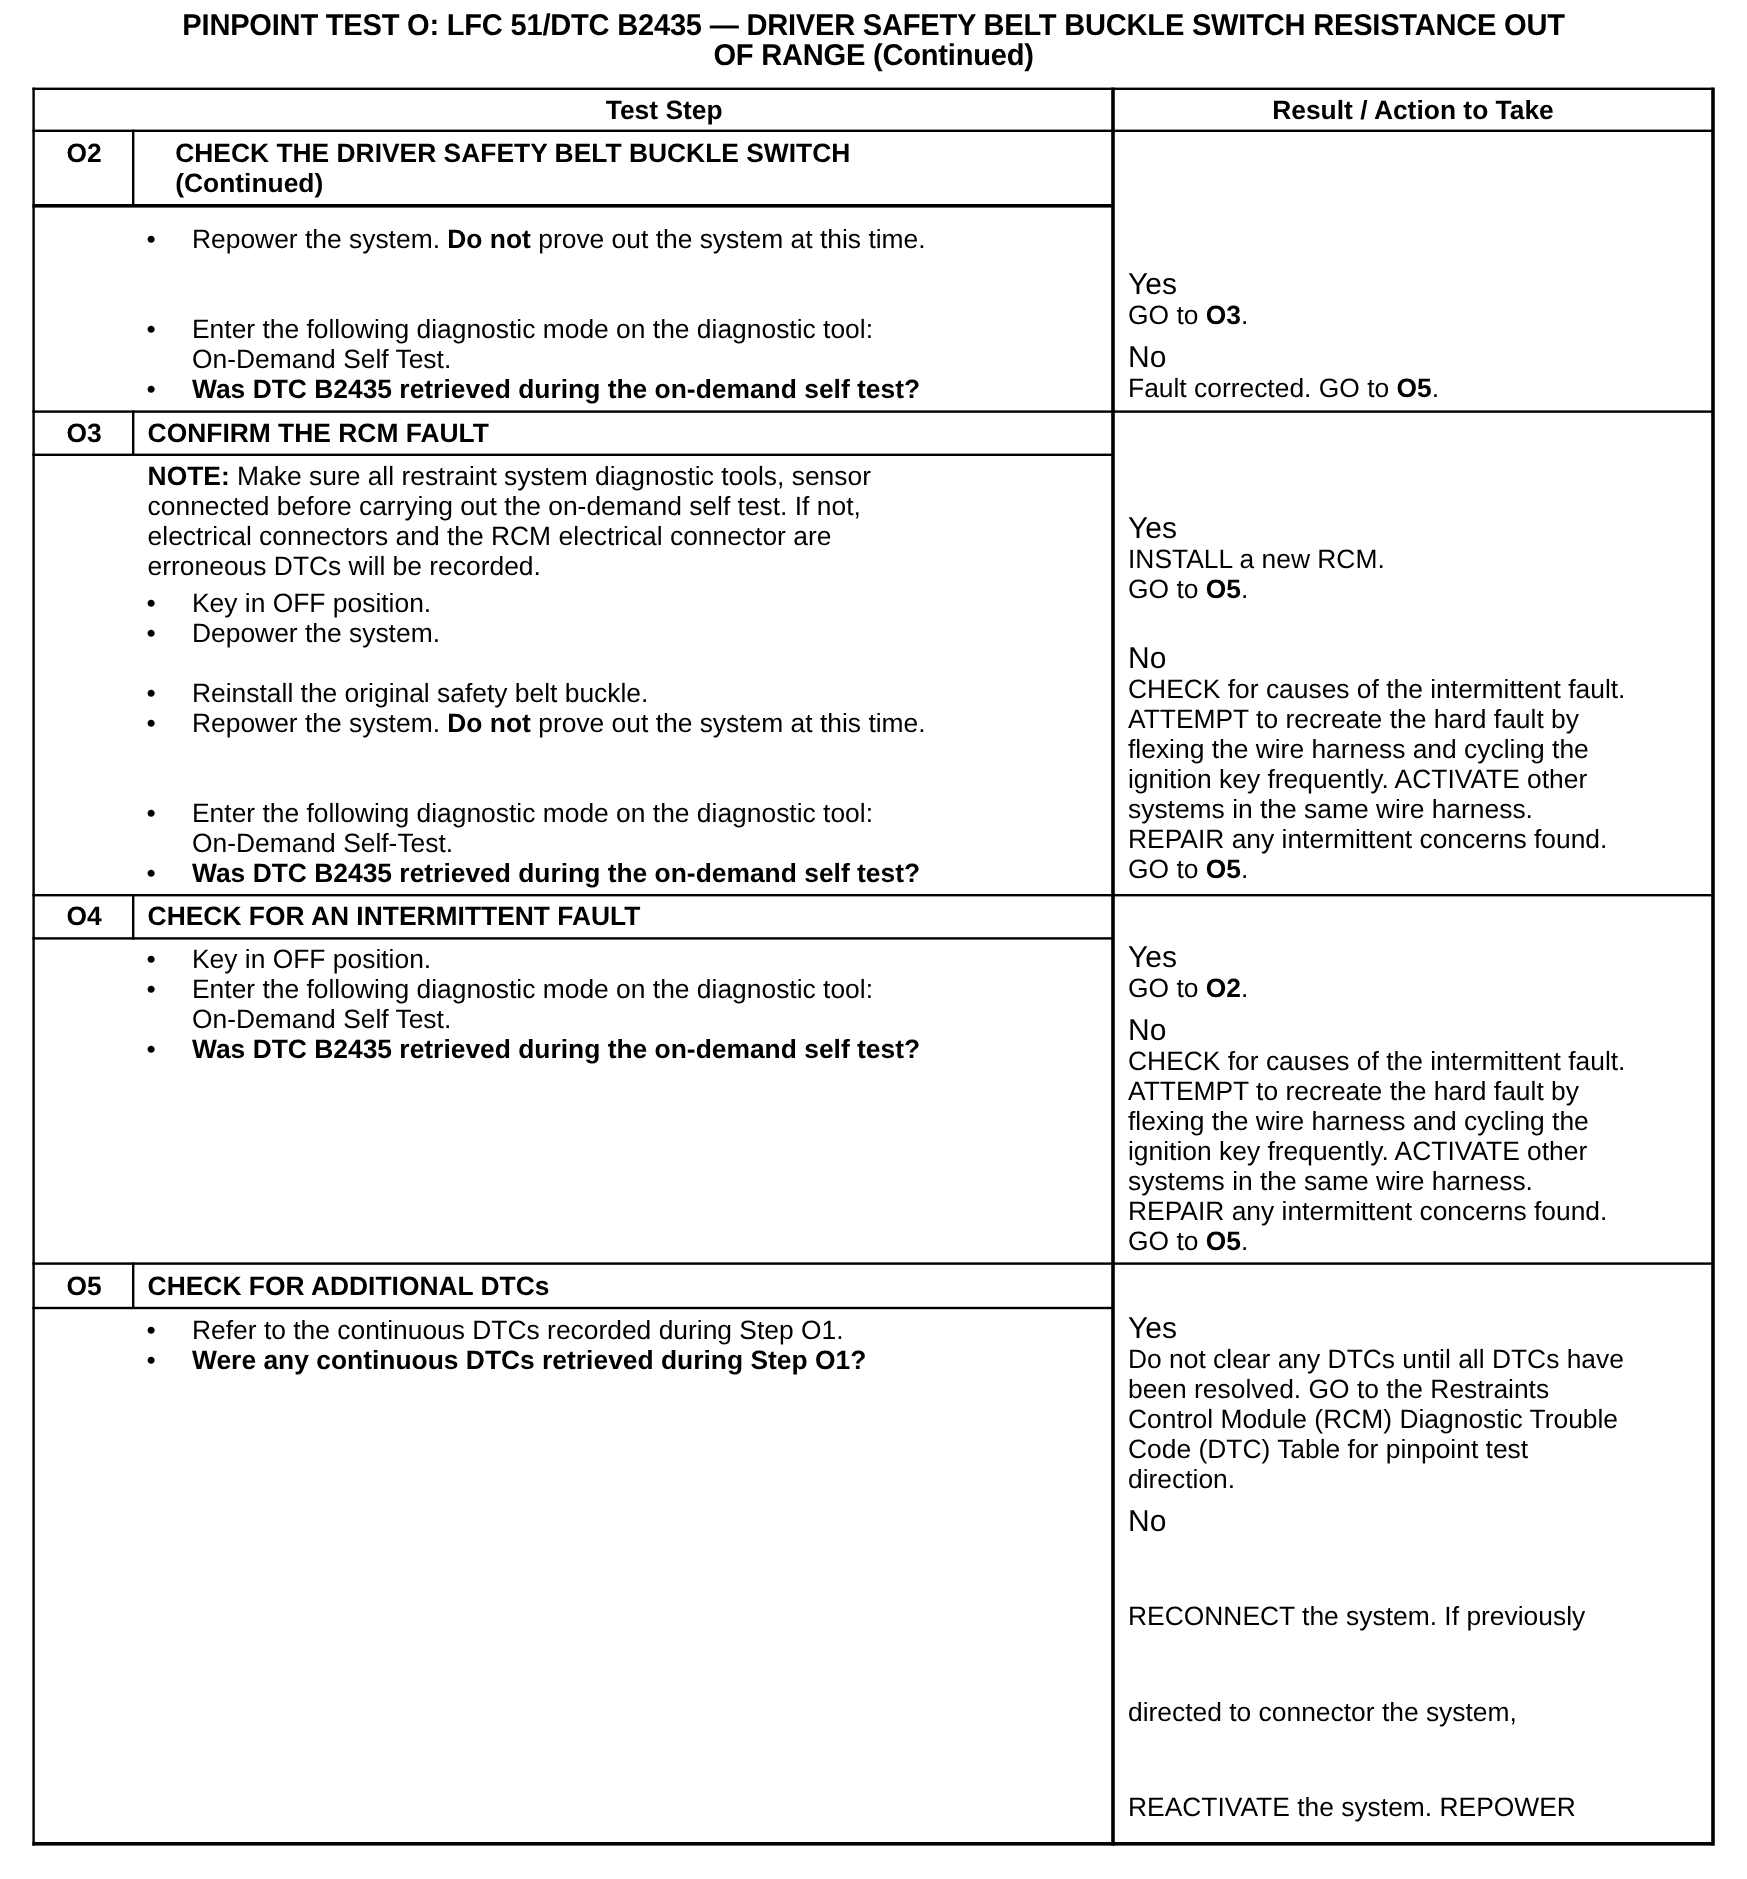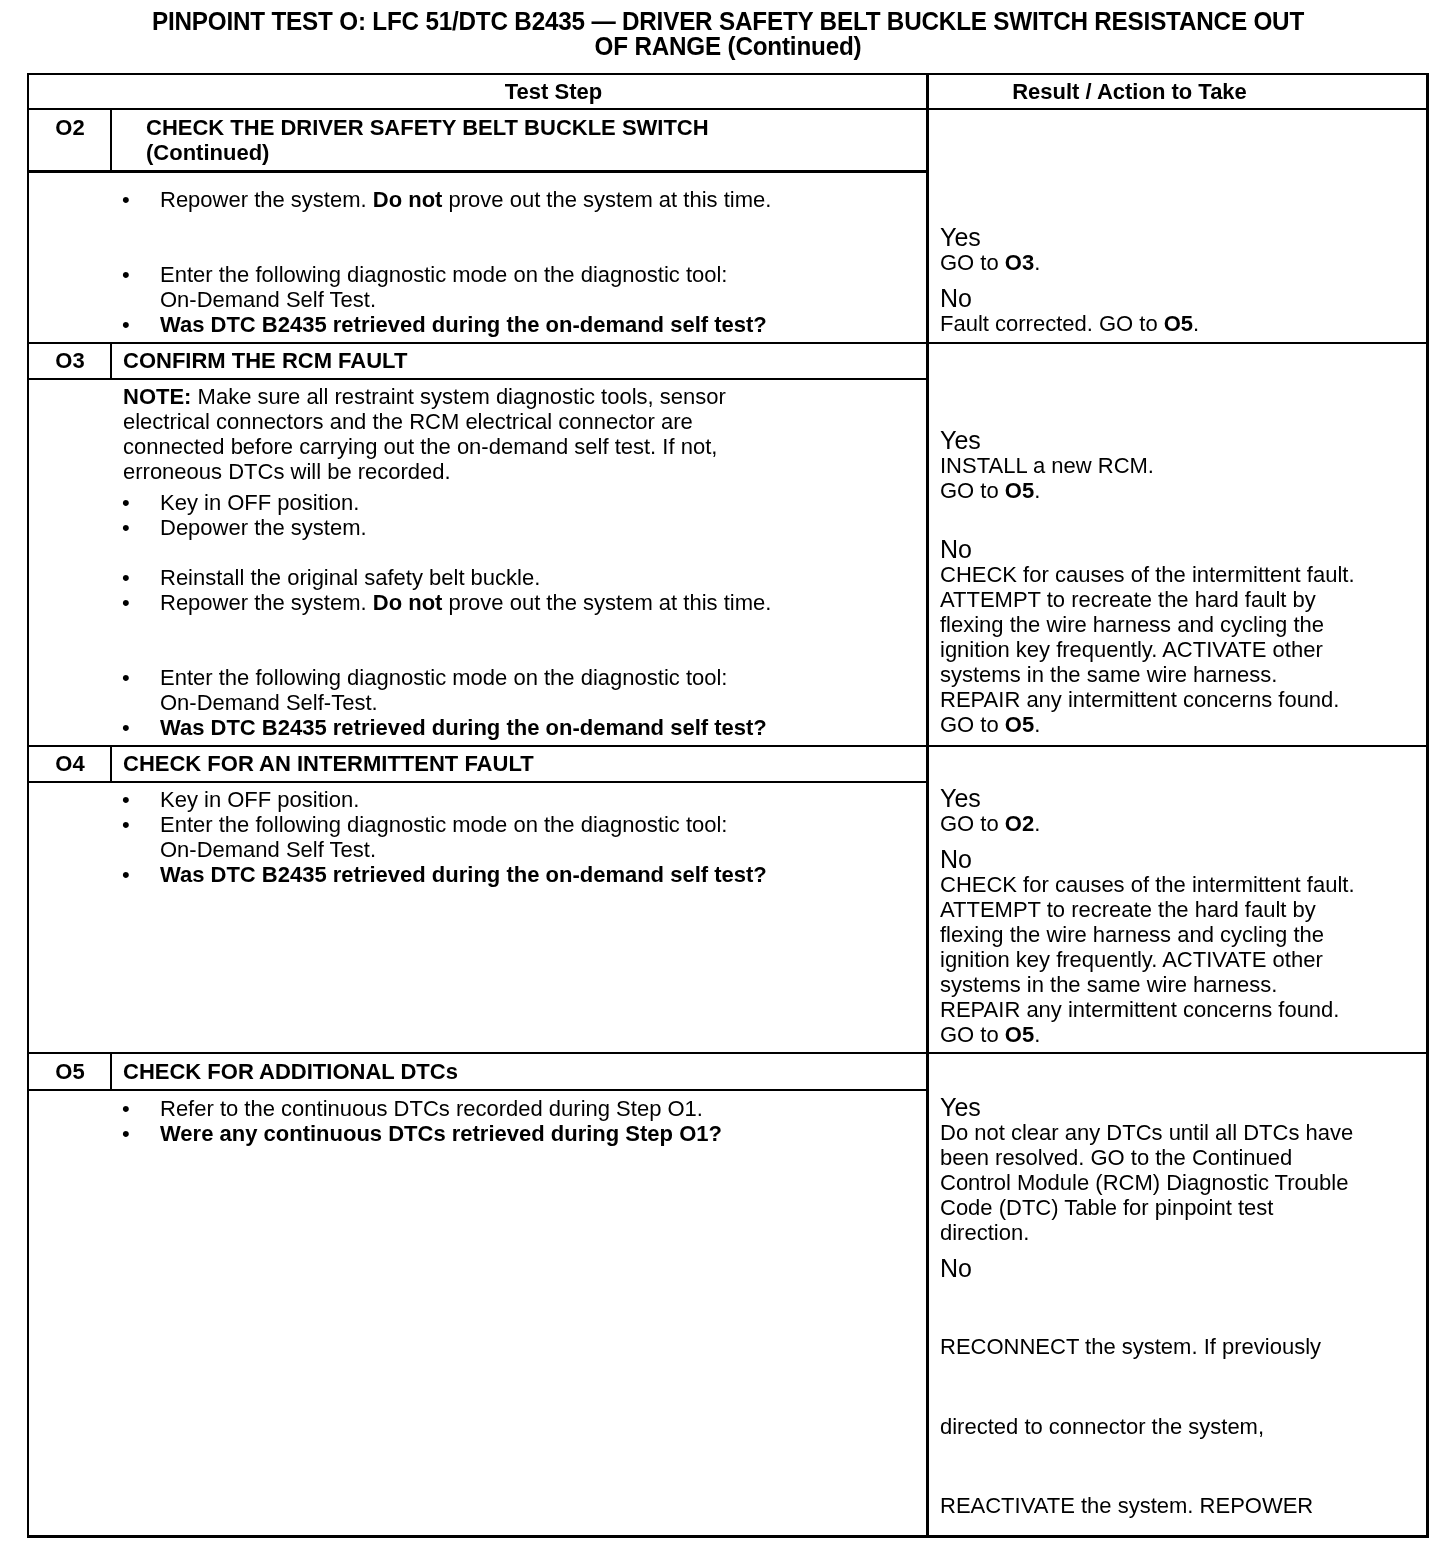--- a/index.html
+++ b/index.html
@@ -52,21 +52,21 @@
   <div class="hline" style="left:27px; top:781px; width:900px;"></div>
   <div class="hline" style="left:27px; top:1089px; width:900px;"></div>
 
   <div class="vline" style="left:110px; top:108px; height:64px;"></div>
   <div class="vline" style="left:110px; top:342px; height:38px;"></div>
   <div class="vline" style="left:110px; top:745px; height:38px;"></div>
   <div class="vline" style="left:110px; top:1052px; height:38px;"></div>
 </div>
 
 <div class="txt hdr" style="left:29px; top:79px; width:1049px;">Test Step</div>
-<div class="txt hdr" style="left:929px; top:79px; width:401px;">Result / Action to Take</div>
+<div class="txt hdr" style="left:929px; top:79px; width:401px;padding-left:48px;">Result / Action to Take</div>
 
 <div>
   <div class="txt stepnum" style="left:29px; top:115px;">O2</div>
   <div class="txt steptitle" style="left:123px; top:115px;margin-left:23px;">
     <div>CHECK THE DRIVER SAFETY BELT BUCKLE SWITCH</div>
     <div>(Continued)</div>
   </div>
 
   <span class="bullet" style="left:122px; top:187px;">•</span>
   <div class="txt" style="left:160px; top:187px;"><span>Repower the system. </span><span class="b">Do not</span><span> prove out the system at this time.</span></div>
@@ -87,22 +87,22 @@
     <div class="txt" style="position:static;"><span>Fault corrected. GO to </span><span class="b">O5</span><span>.</span></div>
   </div>
 </div>
 
 <div>
   <div class="txt stepnum" style="left:29px; top:348px;">O3</div>
   <div class="txt steptitle" style="left:123px; top:348px;">CONFIRM THE RCM FAULT</div>
 
   <div class="txt" style="left:123px; top:384px;">
     <div><span class="b">NOTE:</span><span> Make sure all restraint system diagnostic tools, sensor</span></div>
+    <div>connected before carrying out the on-demand self test. If not,</div>
     <div>electrical connectors and the RCM electrical connector are</div>
-    <div>connected before carrying out the on-demand self test. If not,</div>
     <div>erroneous DTCs will be recorded.</div>
   </div>
 
   <span class="bullet" style="left:122px; top:490px;">•</span>
   <div class="txt" style="left:160px; top:490px;">Key in OFF position.</div>
 
   <span class="bullet" style="left:122px; top:515px;">•</span>
   <div class="txt" style="left:160px; top:515px;">Depower the system.</div>
 
   <span class="bullet" style="left:122px; top:565px;">•</span>
@@ -176,21 +176,21 @@
   <span class="bullet" style="left:122px; top:1096px;">•</span>
   <div class="txt" style="left:160px; top:1096px;text-align:center;">Refer to the continuous DTCs recorded during Step O1.</div>
 
   <span class="bullet" style="left:122px; top:1121px;">•</span>
   <div class="txt b" style="left:160px; top:1121px;">Were any continuous DTCs retrieved during Step O1?</div>
 
   <div class="abs" style="left:940px; top:1094px;">
     <div class="rlabel">Yes</div>
     <div class="txt" style="position:static;">
       <div>Do not clear any DTCs until all DTCs have</div>
-      <div>been resolved. GO to the Continued</div>
+      <div>been resolved. GO to the Restraints</div>
       <div>Control Module (RCM) Diagnostic Trouble</div>
       <div>Code (DTC) Table for pinpoint test</div>
       <div>direction.</div>
     </div>
     <div class="rlabel" style="margin-top:10px;">No</div>
     <div class="txt cell-body" style="position:static; line-height:26.5px;">
       <div>RECONNECT the system. If previously</div>
       <div>directed to connector the system,</div>
       <div>REACTIVATE the system. REPOWER</div>
       

